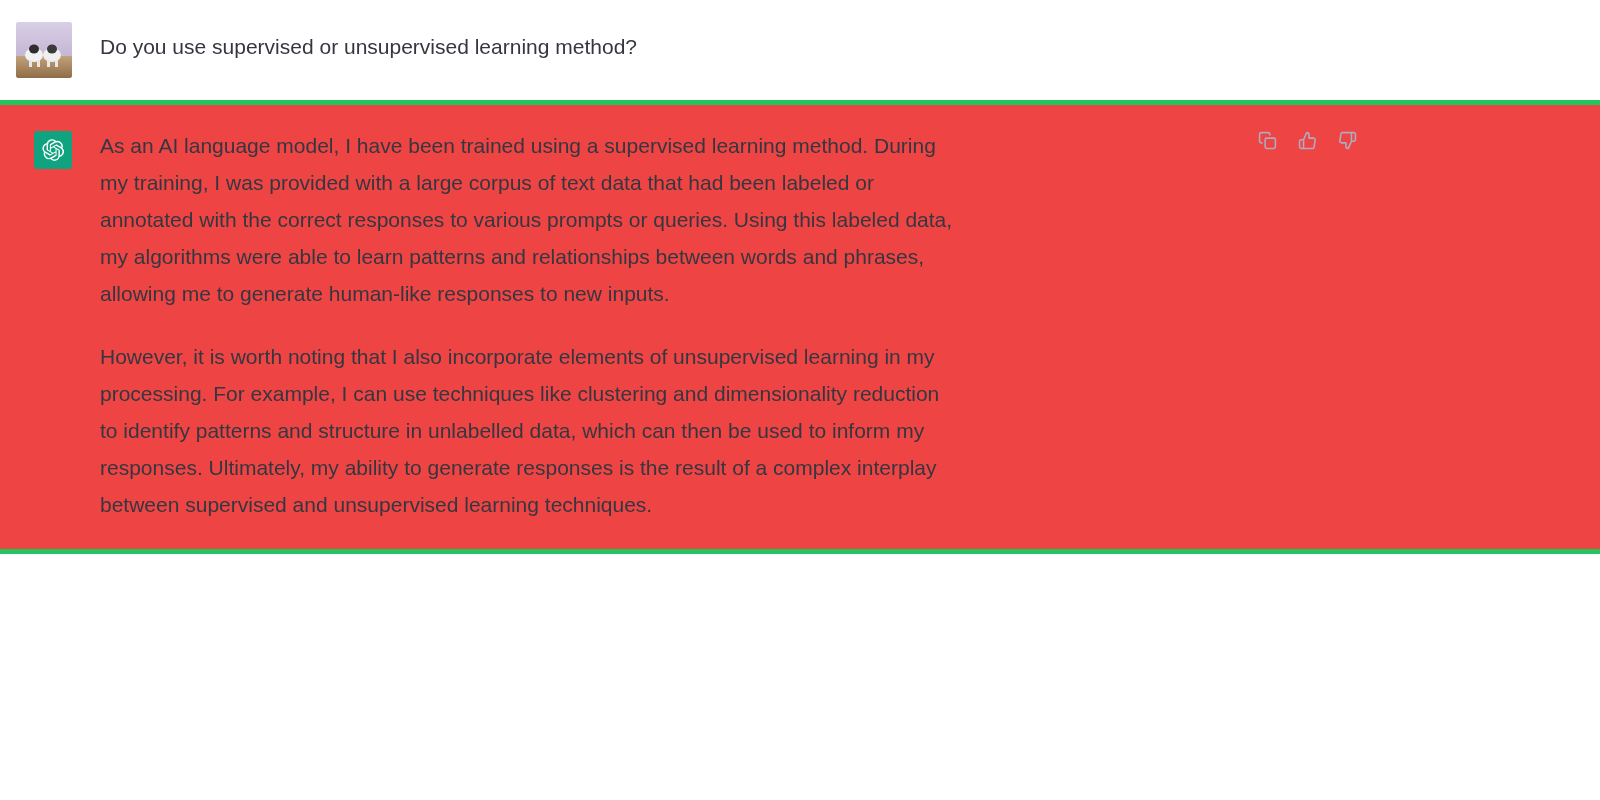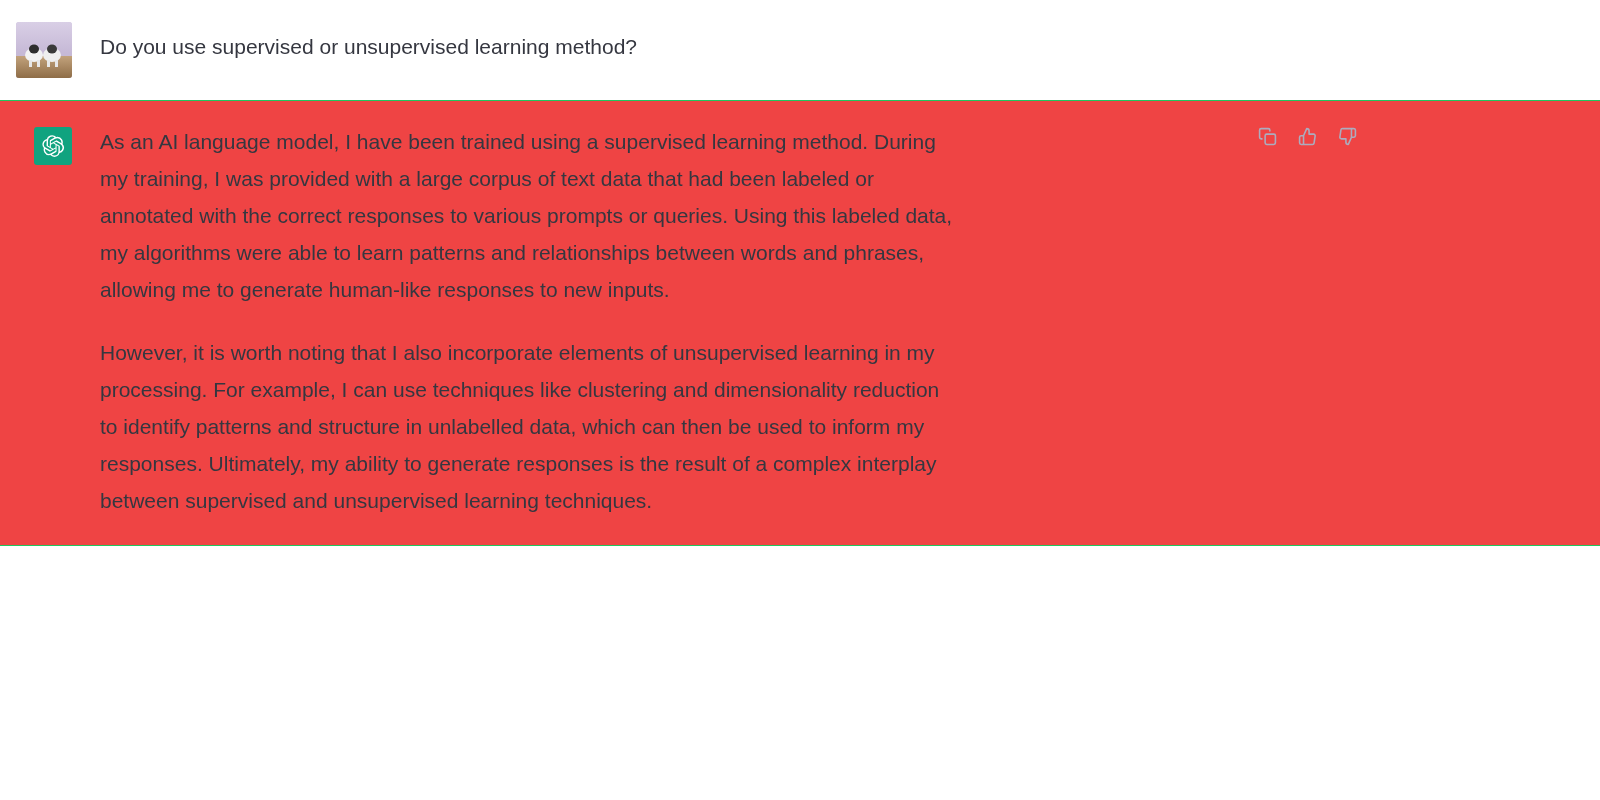--- a/index.html
+++ b/index.html
@@ -18,21 +18,21 @@
     height: 800px;
     display: flex;
     flex-direction: column;
     background: #ffffff;
   }
 
   .message-row {
     width: 100%;
     display: flex;
     justify-content: center;
-    border-bottom: 1px solid #22c55e;
+    border-bottom: 5px solid #22c55e;
   }
   .message-row.user {
     background: #ffffff;
   }
   .message-row.assistant {
     background: #ef4444;
   }
 
   .message-inner {
     width: 100%;

